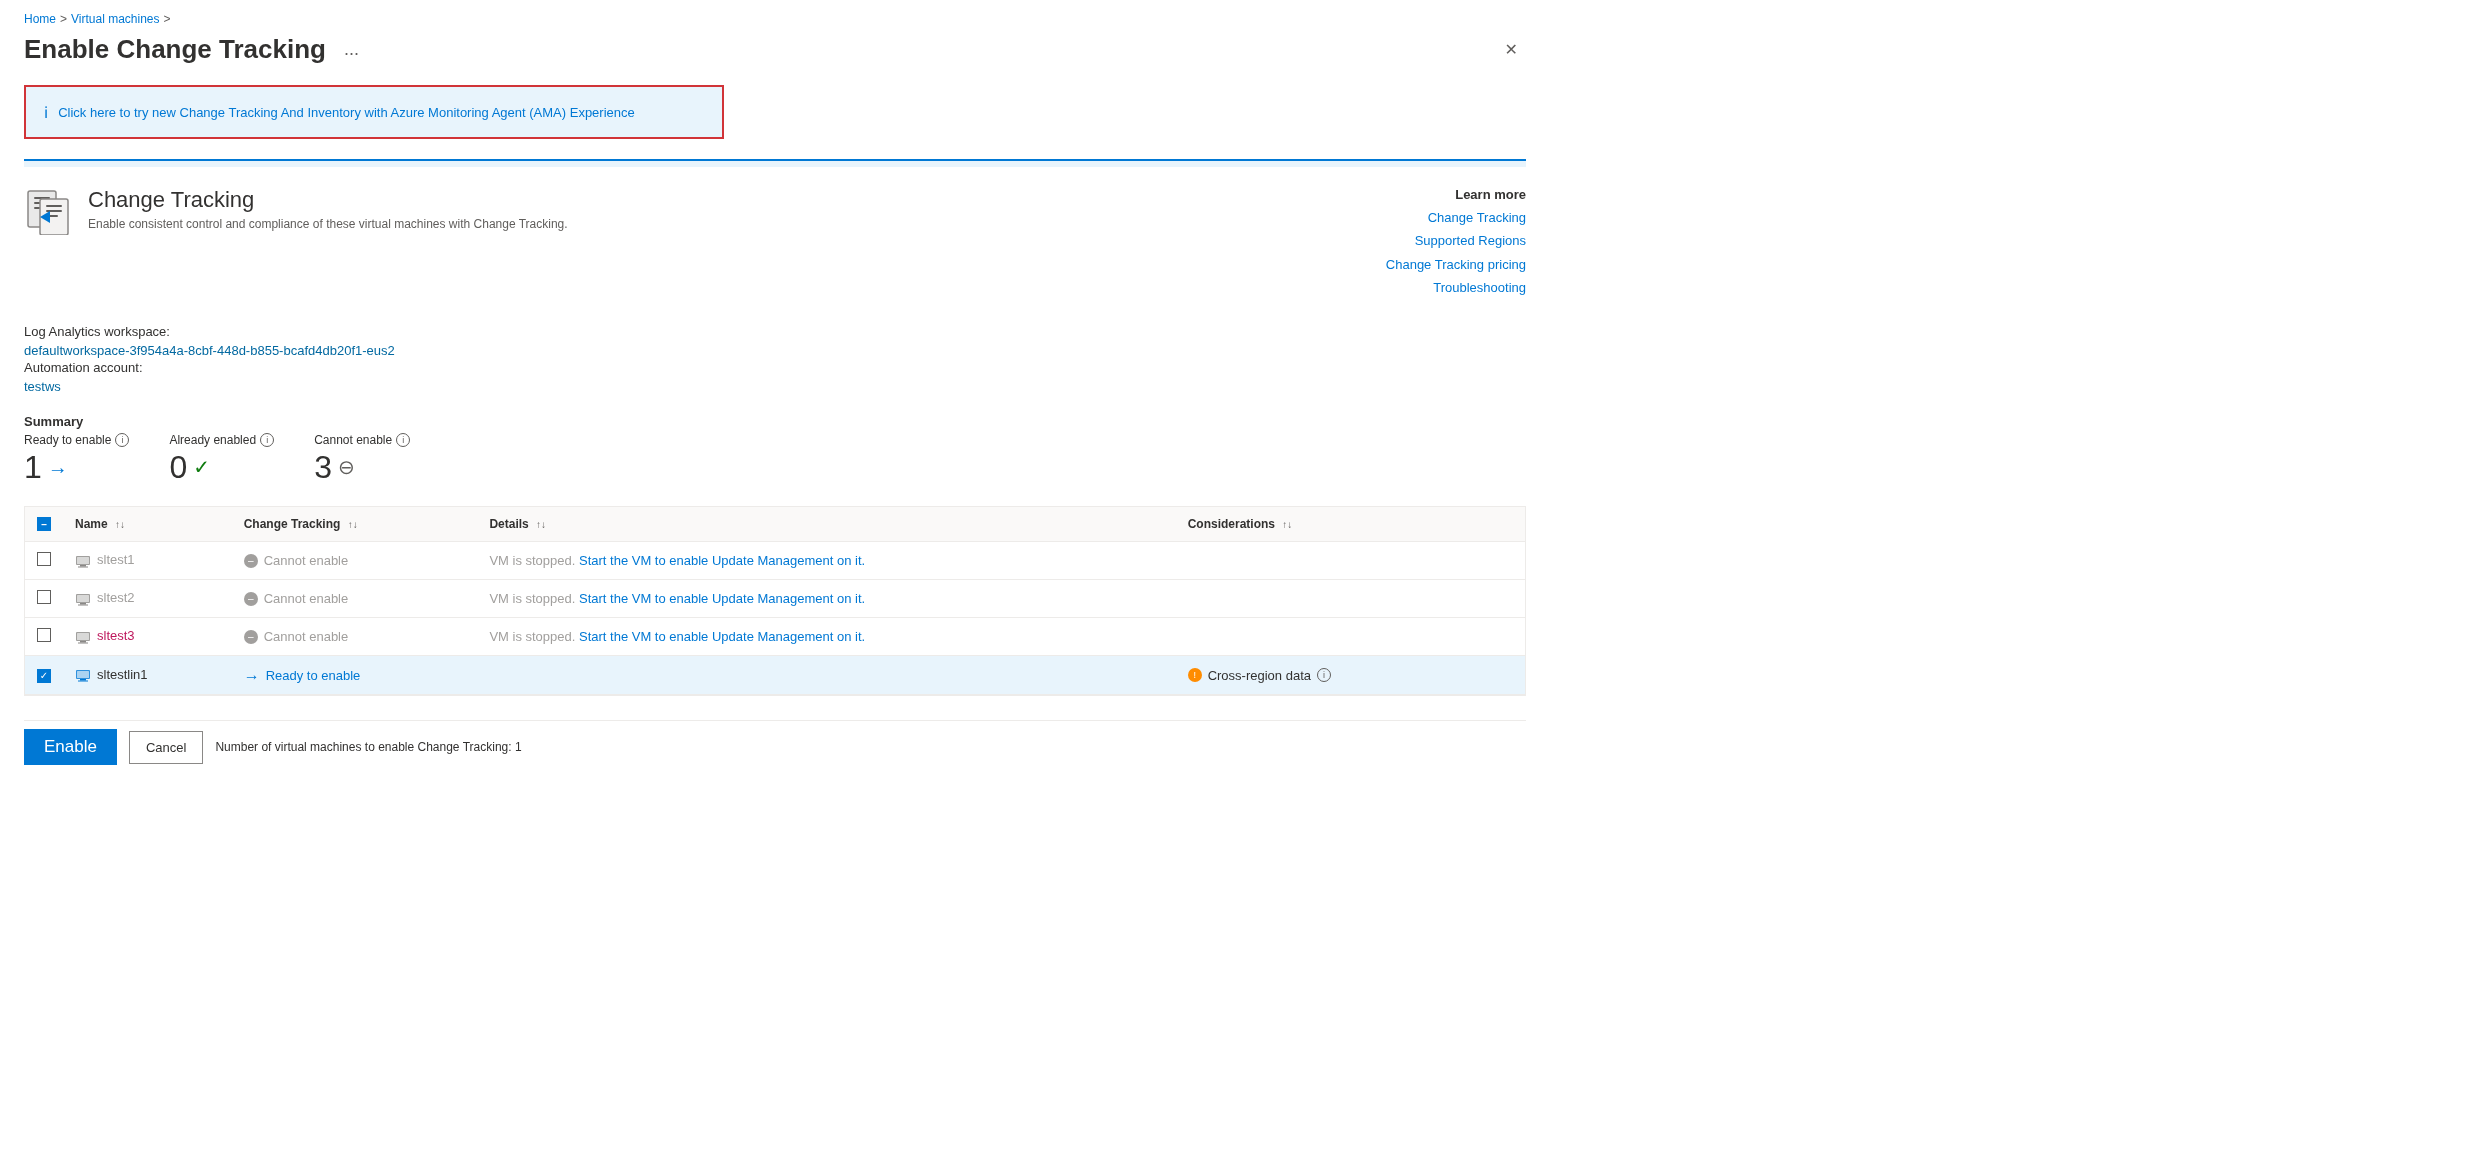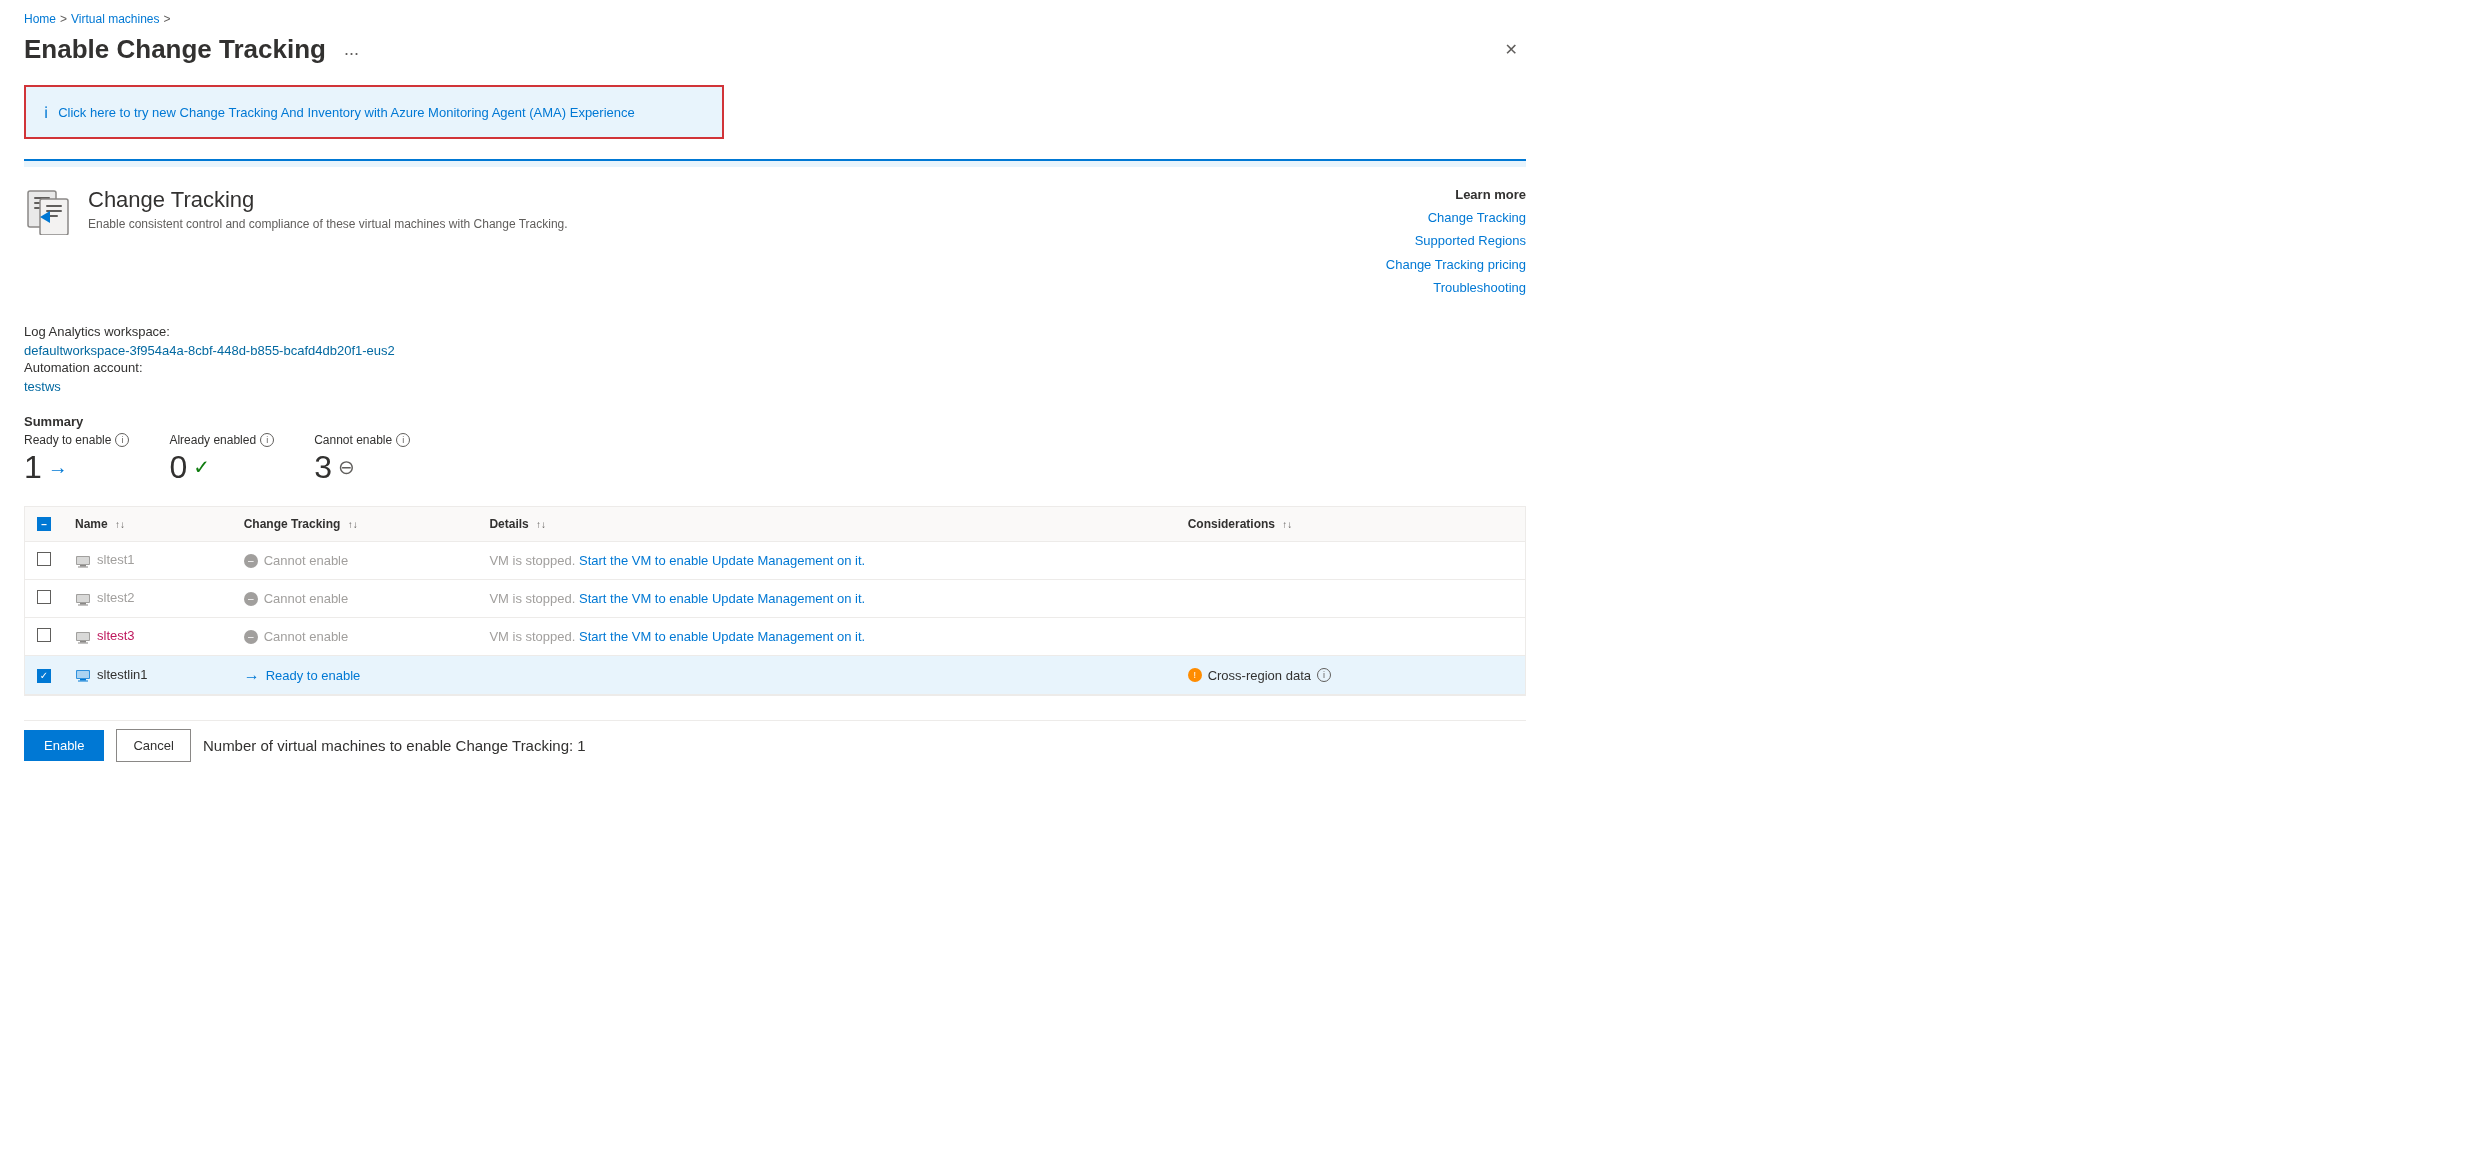--- a/index.html
+++ b/index.html
@@ -285,35 +285,35 @@
       align-items: center;
       gap: 12px;
       padding-top: 8px;
       border-top: 1px solid #edebe9;
     }
     .btn-enable {
       background: #0078d4;
       color: #fff;
       border: none;
       padding: 8px 20px;
-      font-size: 13px;
+      font-size: 17px;
       cursor: pointer;
       font-family: inherit;
     }
     .btn-cancel {
       background: #fff;
       color: #323130;
       border: 1px solid #8a8886;
       padding: 8px 16px;
       font-size: 13px;
       cursor: pointer;
       font-family: inherit;
     }
     .footer-text {
-      font-size: 15px;
+      font-size: 12px;
       color: #323130;
     }
   </style>
 </head>
 <body>
 
 <div class="page-container">
 
   <div class="breadcrumb">
     <a>Home</a>

